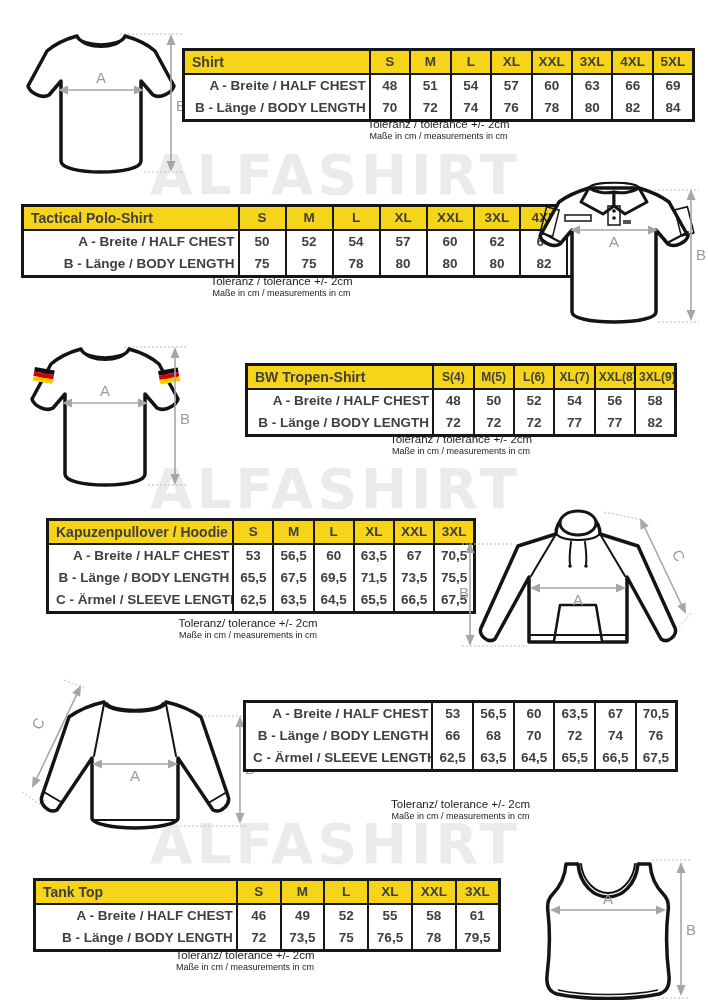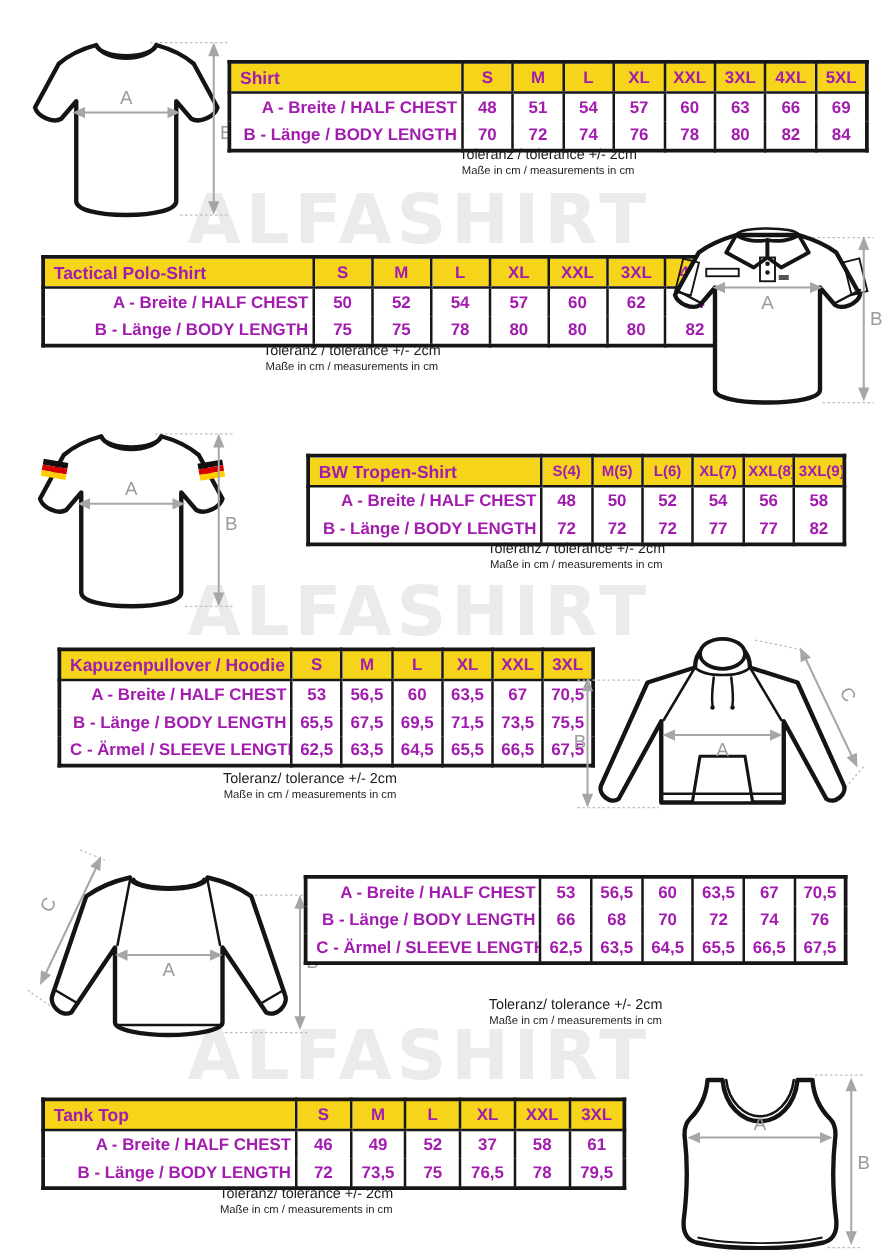--- a/index.html
+++ b/index.html
@@ -8,39 +8,39 @@
         font-family:"Liberation Sans",sans-serif;}
   
   .wm{position:absolute;left:150px;width:420px;font-family:"DejaVu Sans",sans-serif;
       font-weight:800;font-size:55px;letter-spacing:4px;color:#ebebeb;white-space:nowrap;
       z-index:0;user-select:none;}
   .wm1{top:143px}.wm2{top:457px}.wm3{top:812px}
   
   .art,.tablebox,.note{position:absolute;z-index:1;}
   
   table.sizes{border-collapse:collapse;table-layout:fixed;width:100%;
-      border:3px solid var(--border);color:#a21caf;font-weight:700;background:#fff;}
+      border:3px solid var(--border);color:#404040;font-weight:700;background:#fff;}
   .sizes th,.sizes td{border-left:2px solid var(--border);font-size:13.5px;text-align:center;
       padding:1px 3px;height:20px;line-height:1.35;white-space:nowrap;overflow:hidden;}
   .sizes th:first-child,.sizes td:first-child{border-left:none;}
   .sizes tr.head th{background:var(--yellow);border-bottom:2.5px solid var(--border);}
   .sizes th.title{text-align:left;padding-left:7px;font-size:14px;}
   .sizes td.rowlabel{text-align:right;padding-left:7px;}
   .cols8 col.labelcol{width:36.5%;}
   .cols6 col.labelcol{width:43.5%;}
   .sec3-table th{font-size:12px;}
   .sec3-table th.title{font-size:14px;}
   
   .note{text-align:center;color:#1c1c1c;}
   .note p{margin:0;}
   .n1{font-size:11.5px;}
   .n2{font-size:9px;margin-top:1px !important;}
   
   .sec1-art{left:20px;top:20px;}   .sec1-table{left:182px;top:48px;width:513px;} .sec1-note{left:182px;top:118px;width:513px;}
-  .sec2-table{left:33px;top:204px;width:595px;} .sec2-note{left:33px;top:275px;width:497px;} .sec2-art{left:527px;top:168px;}
+  .sec2-table{left:21px;top:204px;width:595px;} .sec2-note{left:33px;top:275px;width:497px;} .sec2-art{left:527px;top:168px;}
   .sec3-art{left:24px;top:333px;}  .sec3-table{left:245px;top:363px;width:432px;} .sec3-note{left:245px;top:433px;width:432px;}
   .sec4-table{left:46px;top:518px;width:430px;} .sec4-note{left:33px;top:617px;width:430px;} .sec4-art{left:458px;top:492px;}
   .sec5-art{left:18px;top:670px;}  .sec5-table{left:243px;top:700px;width:435px;} .sec5-note{left:243px;top:798px;width:435px;}
   .sec6-table{left:33px;top:878px;width:468px;} .sec6-note{left:33px;top:949px;width:424px;} .sec6-art{left:518px;top:852px;}
   
   .g-outline{fill:#ffffff;stroke:#141414;stroke-width:3.5;stroke-linejoin:round;stroke-linecap:round;}
   .g-detail{fill:none;stroke:#141414;stroke-width:2;stroke-linejoin:round;stroke-linecap:round;}
   .g-thin{fill:none;stroke:#141414;stroke-width:1.5;}
   .arr{stroke:#a6a6a6;stroke-width:1.6;fill:none;}
   .arrh{fill:#a6a6a6;stroke:none;}
@@ -481,21 +481,21 @@
             <th>L</th>
             <th>XL</th>
             <th>XXL</th>
             <th>3XL</th>
           </tr>
           <tr>
             <td class="rowlabel">A -  Breite / HALF CHEST</td>
             <td>46</td>
             <td>49</td>
             <td>52</td>
-            <td>37</td>
+            <td>55</td>
             <td>58</td>
             <td>61</td>
           </tr>
           <tr>
             <td class="rowlabel">B -  Länge / BODY LENGTH</td>
             <td>72</td>
             <td>73,5</td>
             <td>75</td>
             <td>76,5</td>
             <td>78</td>

